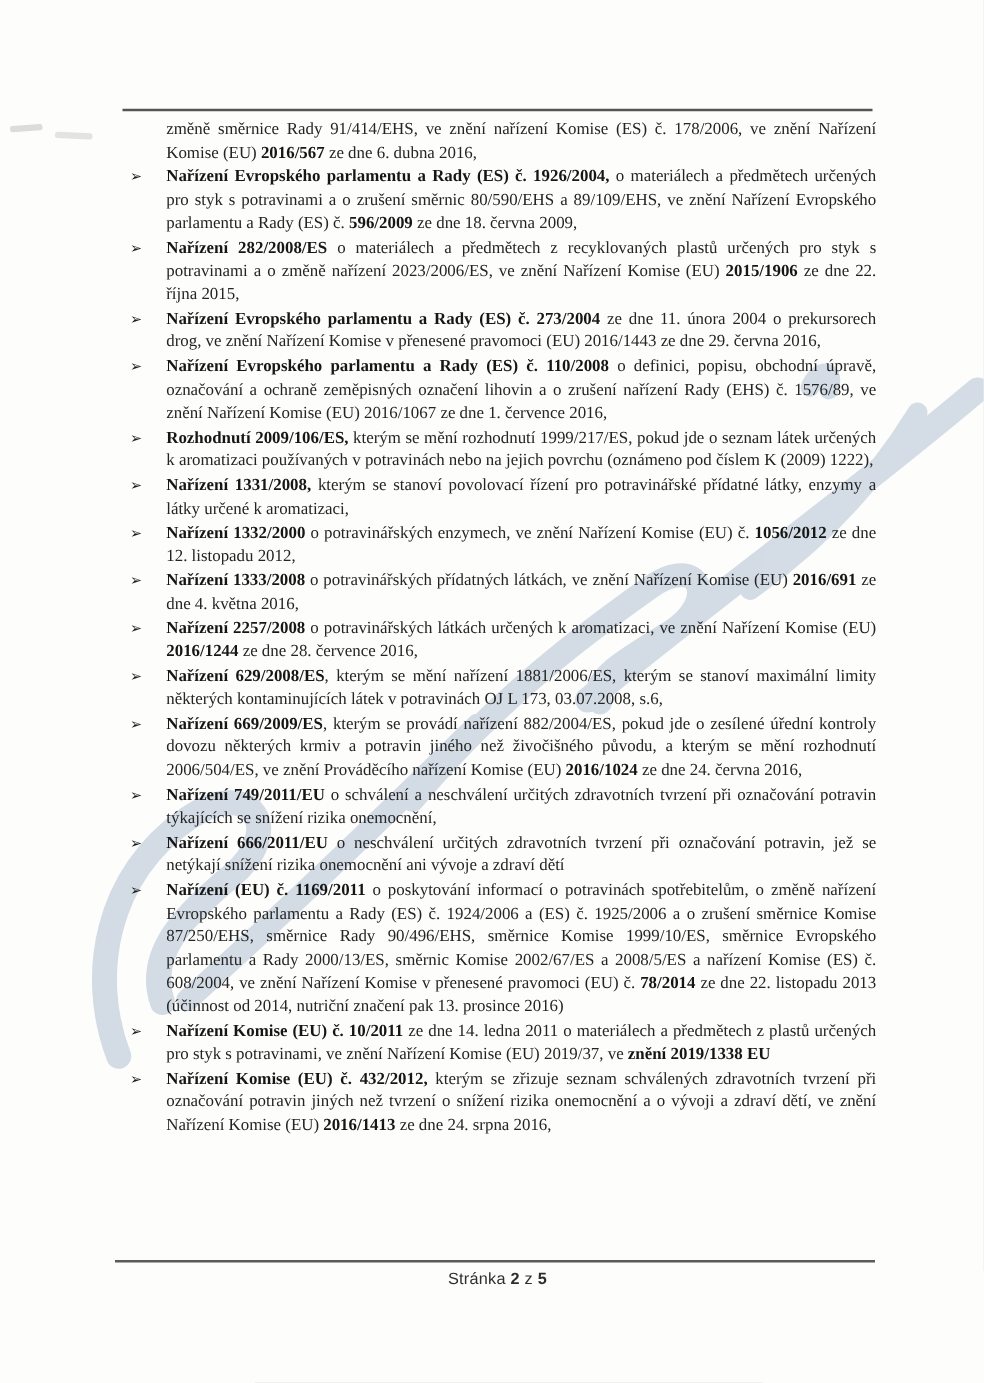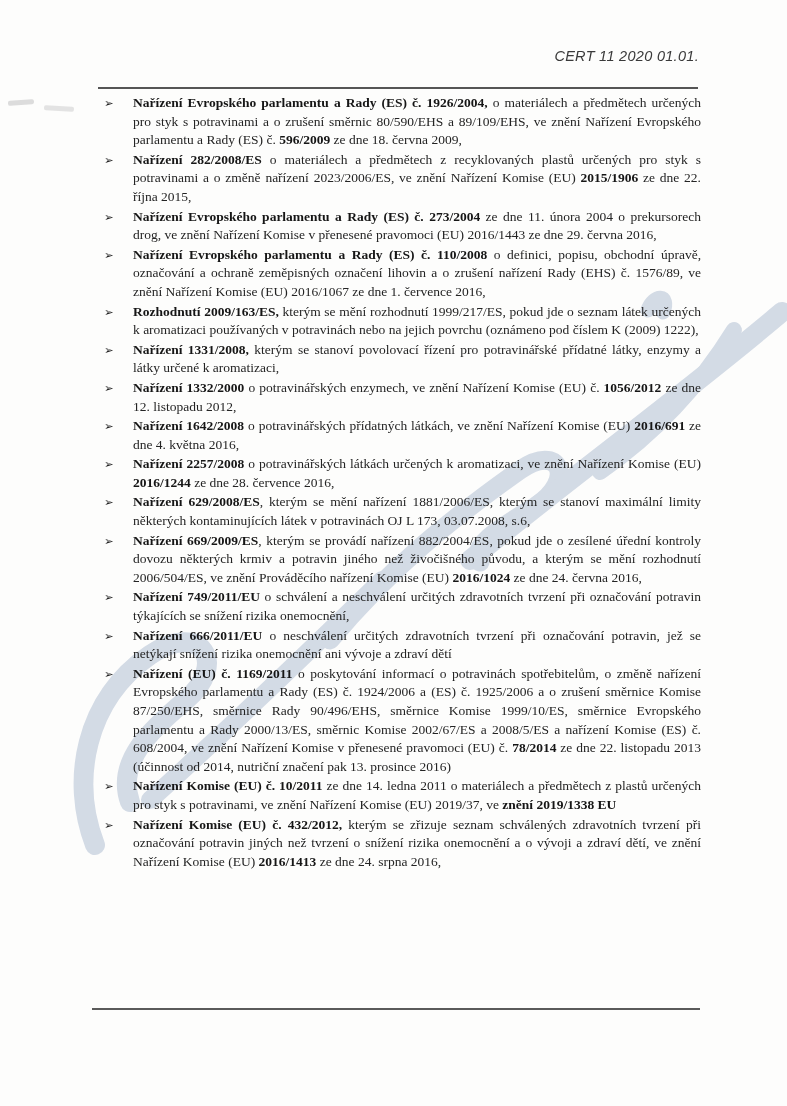--- a/index.html
+++ b/index.html
@@ -67,57 +67,58 @@
       <path stroke-width="19" d="M 330 640 C 390 568 452 518 520 470 C 560 442 576 480 536 506 C 500 528 470 545 480 562"></path>
       <path stroke-width="20" d="M 470 560 C 570 478 680 398 782 312"></path>
       <path stroke-width="16" d="M 600 472 C 660 430 702 382 734 330"></path>
       <path stroke-width="15" d="M 648 310 C 654 294 670 294 663 312"></path>
     </g>
   </svg>
 
   <div class="scan-artifact artifact-1"></div>
   <div class="scan-artifact artifact-2"></div>
 
-  <div class="header">
-    <span>CERT 11 2020 01.01.</span>
-  </div>
   <div class="header-rule"></div>
 
   <div class="body-block" id="list-container">
+      <div class="item">
+        <span class="marker"></span>
+        <div class="itext"><span>změně směrnice Rady 91/414/EHS, ve znění nařízení Komise (ES) č. 178/2006, ve znění Nařízení Komise (EU) </span><b>2016/567</b><span> ze dne 6. dubna 2016,</span></div>
+      </div>
       <div class="item">
         <span class="marker">➢</span>
         <div class="itext"><b>Nařízení Evropského parlamentu a Rady (ES) č. 1926/2004,</b><span> o materiálech a předmětech určených pro styk s potravinami a o zrušení směrnic 80/590/EHS a 89/109/EHS, ve znění Nařízení Evropského parlamentu a Rady (ES) č. </span><b>596/2009</b><span> ze dne 18. června 2009,</span></div>
       </div>
       <div class="item">
         <span class="marker">➢</span>
         <div class="itext"><b>Nařízení 282/2008/ES</b><span> o materiálech a předmětech z recyklovaných plastů určených pro styk s potravinami a o změně nařízení 2023/2006/ES, ve znění Nařízení Komise (EU) </span><b>2015/1906</b><span> ze dne 22. října 2015,</span></div>
       </div>
       <div class="item">
         <span class="marker">➢</span>
         <div class="itext"><b>Nařízení Evropského parlamentu a Rady (ES) č. 273/2004</b><span> ze dne 11. února 2004 o prekursorech drog, ve znění Nařízení Komise v přenesené pravomoci (EU) 2016/1443 ze dne 29. června 2016,</span></div>
       </div>
       <div class="item">
         <span class="marker">➢</span>
         <div class="itext"><b>Nařízení Evropského parlamentu a Rady (ES) č. 110/2008</b><span> o definici, popisu, obchodní úpravě, označování a ochraně zeměpisných označení lihovin a o zrušení nařízení Rady (EHS) č. 1576/89, ve znění Nařízení Komise (EU) 2016/1067 ze dne 1. července 2016,</span></div>
       </div>
       <div class="item">
         <span class="marker">➢</span>
-        <div class="itext"><b>Rozhodnutí 2009/163/ES,</b><span> kterým se mění rozhodnutí 1999/217/ES, pokud jde o seznam látek určených k aromatizaci používaných v potravinách nebo na jejich povrchu (oznámeno pod číslem K (2009) 1222),</span></div>
+        <div class="itext"><b>Rozhodnutí 2009/106/ES,</b><span> kterým se mění rozhodnutí 1999/217/ES, pokud jde o seznam látek určených k aromatizaci používaných v potravinách nebo na jejich povrchu (oznámeno pod číslem K (2009) 1222),</span></div>
       </div>
       <div class="item">
         <span class="marker">➢</span>
         <div class="itext"><b>Nařízení 1331/2008,</b><span> kterým se stanoví povolovací řízení pro potravinářské přídatné látky, enzymy a látky určené k aromatizaci,</span></div>
       </div>
       <div class="item">
         <span class="marker">➢</span>
         <div class="itext"><b>Nařízení 1332/2000</b><span> o potravinářských enzymech, ve znění Nařízení Komise (EU) č. </span><b>1056/2012</b><span> ze dne 12. listopadu 2012,</span></div>
       </div>
       <div class="item">
         <span class="marker">➢</span>
-        <div class="itext"><b>Nařízení 1642/2008</b><span> o potravinářských přídatných látkách, ve znění Nařízení Komise (EU) </span><b>2016/691</b><span> ze dne 4. května 2016,</span></div>
+        <div class="itext"><b>Nařízení 1333/2008</b><span> o potravinářských přídatných látkách, ve znění Nařízení Komise (EU) </span><b>2016/691</b><span> ze dne 4. května 2016,</span></div>
       </div>
       <div class="item">
         <span class="marker">➢</span>
         <div class="itext"><b>Nařízení 2257/2008</b><span> o potravinářských látkách určených k aromatizaci, ve znění Nařízení Komise (EU) </span><b>2016/1244</b><span> ze dne 28. července 2016,</span></div>
       </div>
       <div class="item">
         <span class="marker">➢</span>
         <div class="itext"><b>Nařízení 629/2008/ES</b><span>, kterým se mění nařízení 1881/2006/ES, kterým se stanoví maximální limity některých kontaminujících látek v potravinách OJ L 173, 03.07.2008, s.6,</span></div>
       </div>
       <div class="item">
@@ -140,14 +141,17 @@
         <span class="marker">➢</span>
         <div class="itext"><b>Nařízení Komise (EU) č. 10/2011</b><span> ze dne 14. ledna 2011 o materiálech a předmětech z plastů určených pro styk s potravinami, ve znění Nařízení Komise (EU) 2019/37, ve </span><b>znění 2019/1338 EU</b></div>
       </div>
       <div class="item">
         <span class="marker">➢</span>
         <div class="itext"><b>Nařízení Komise (EU) č. 432/2012,</b><span> kterým se zřizuje seznam schválených zdravotních tvrzení při označování potravin jiných než tvrzení o snížení rizika onemocnění a o vývoji a zdraví dětí, ve znění Nařízení Komise (EU) </span><b>2016/1413</b><span> ze dne 24. srpna 2016,</span></div>
       </div>
     </div>
 
   <div class="footer-rule"></div>
+  <div class="footer">
+    <span id="footer-text"><span>Stránka </span><b>2</b><span> z </span><b>5</b></span>
+  </div>
 
 </div>
 
 </body></html>

